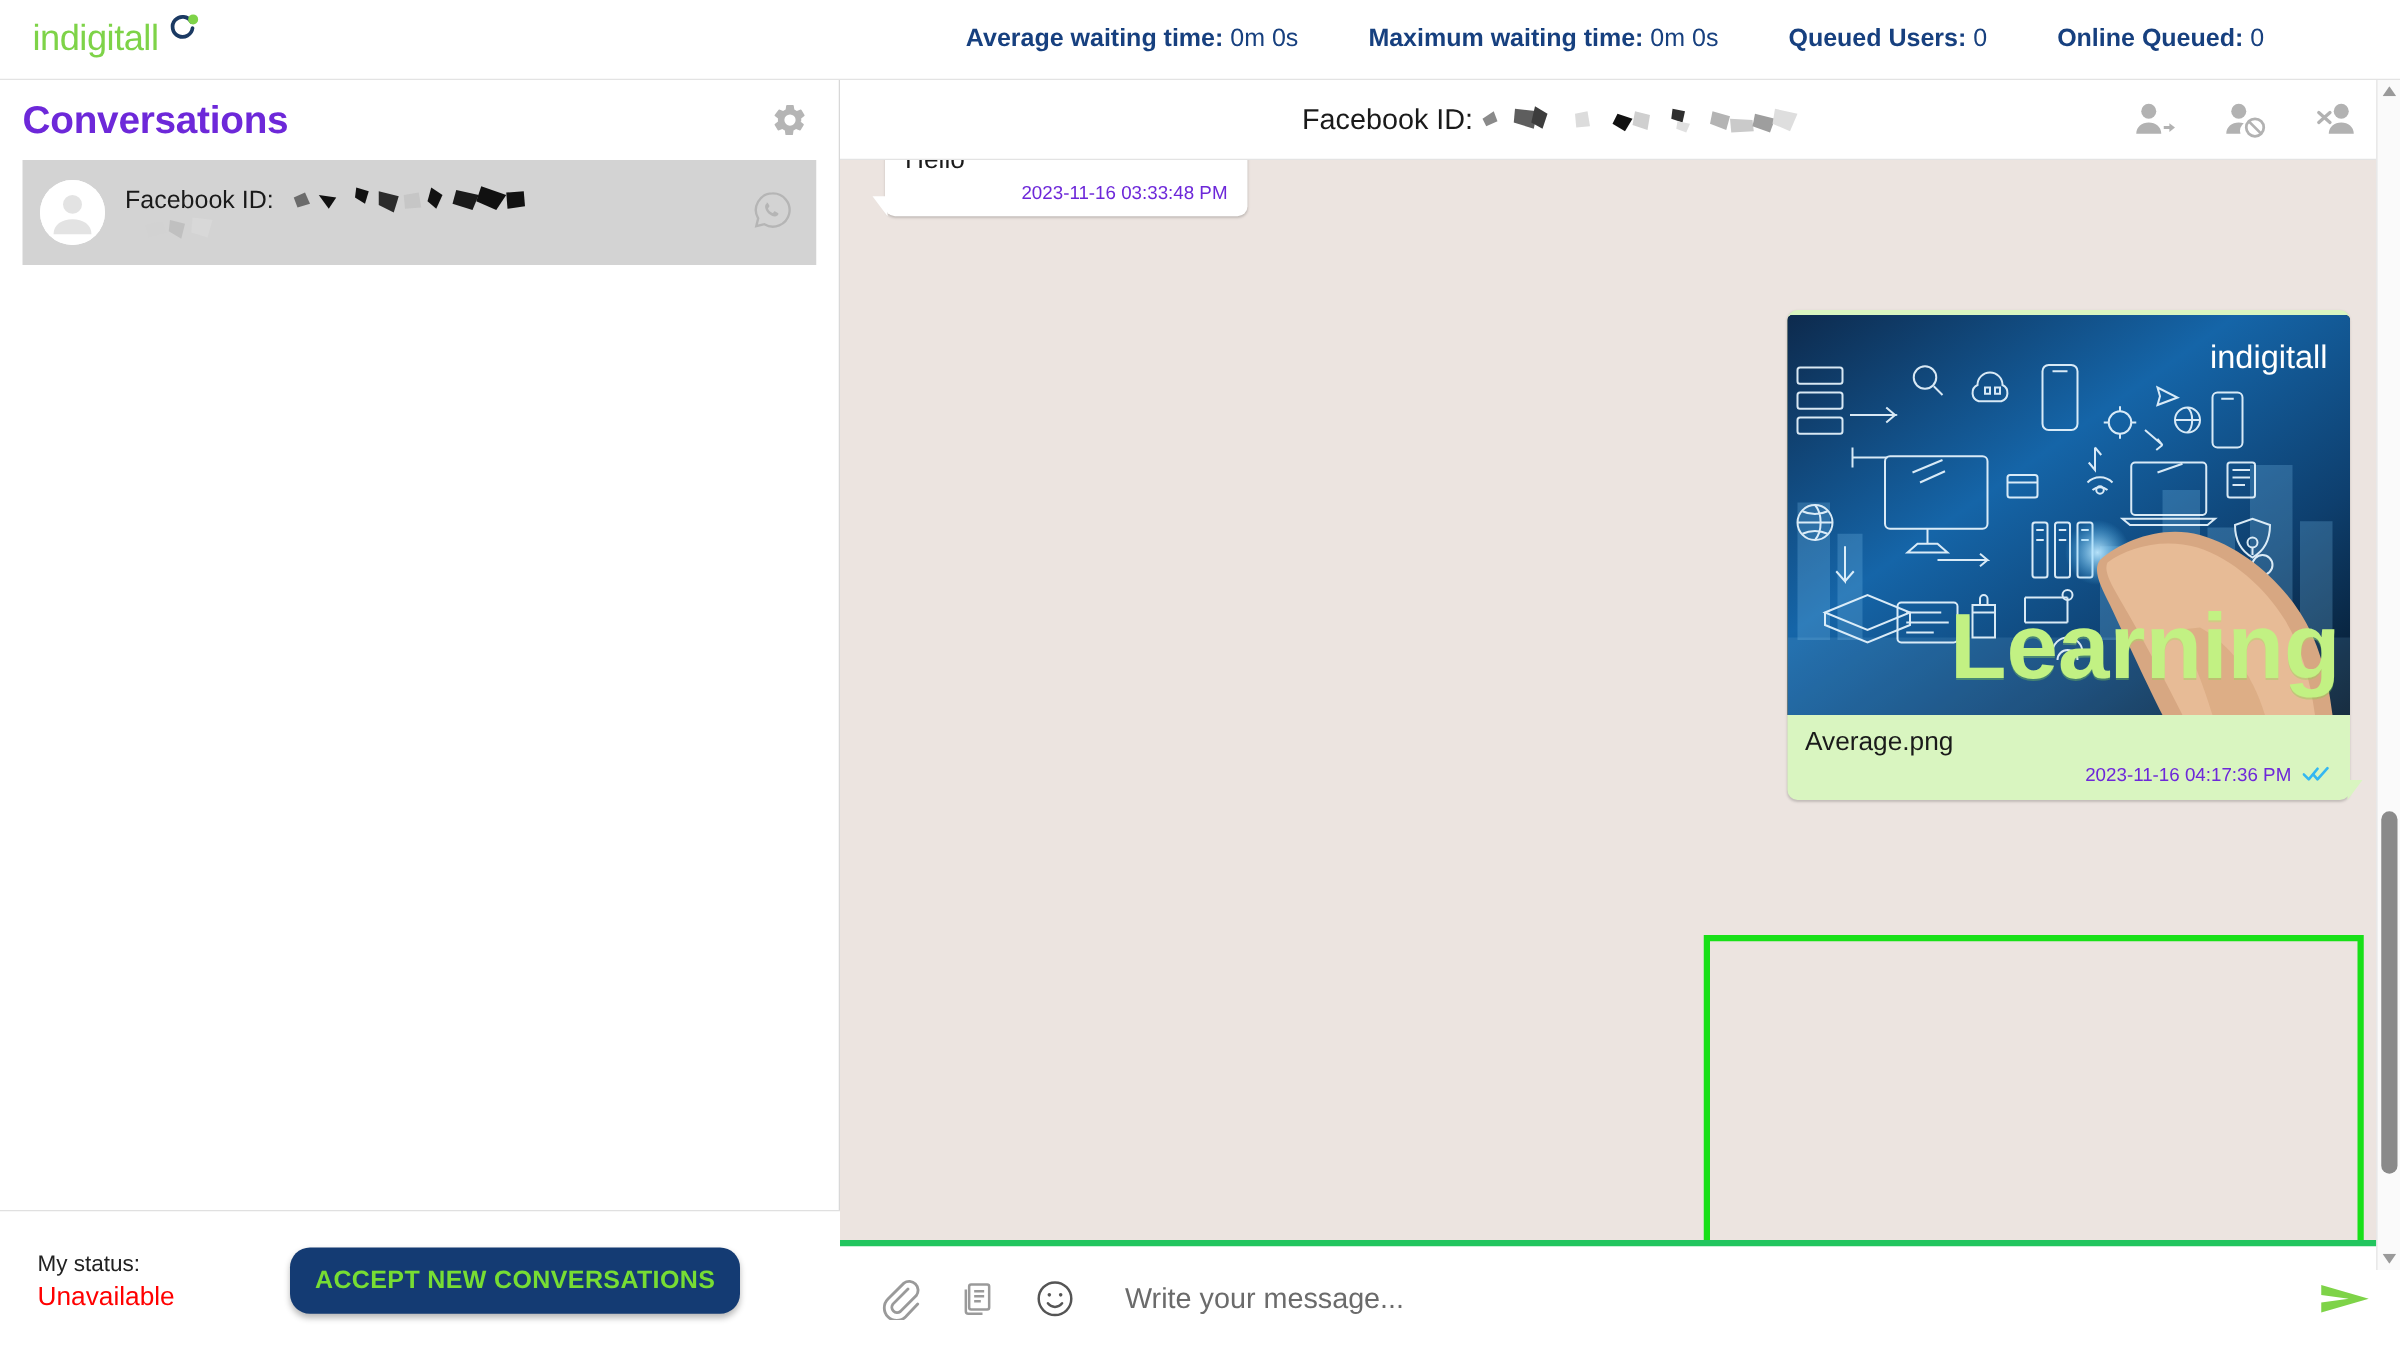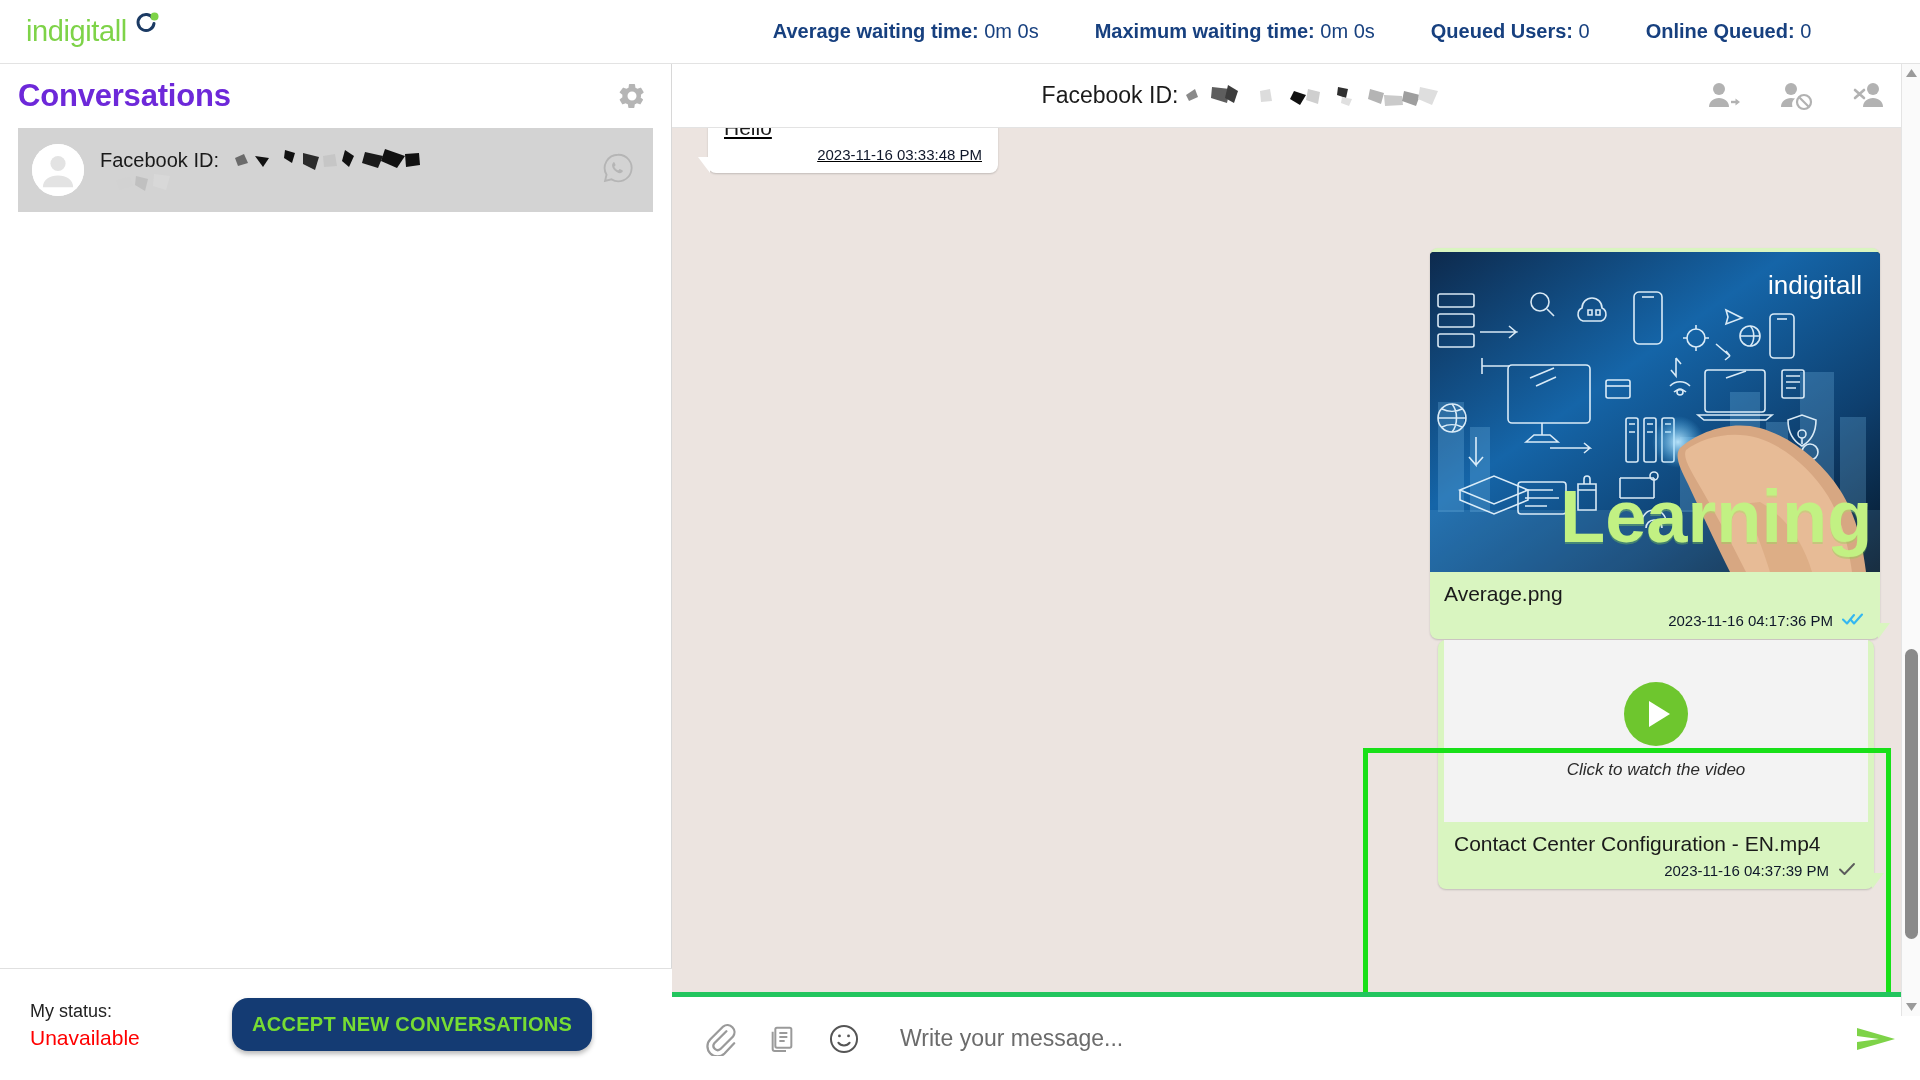--- a/index.html
+++ b/index.html
@@ -148,26 +148,26 @@
   .bubble.out:after {
     content: ""; position: absolute; right: -10px; bottom: 0;
     border-width: 16px 12px 0 0;
     border-style: solid;
     border-color: #d9f5c0 transparent transparent transparent;
   }
 
   .b-text { font-size: 21px; color: #1a1a1a; padding: 12px 16px 0 16px; }
   .b-meta {
     display: flex; justify-content: flex-end;
-    gap: 9px; font-size: 15px; color: #0f172a;
+    gap: 9px; font-size: 15px; color: #6d28d9;
     padding: 6px 16px 10px 16px;
   }
 
   
-  .hello-wrap { position: absolute; left: 36px; top: -24px; text-decoration: underline; }
+  .hello-wrap { position: absolute; left: 36px; top: -24px; }
   .hello-bubble { width: 290px; border-radius: 8px; }
 
   
   .img-msg { position: absolute; right: 40px; top: 120px; width: 450px; }
   .img-thumb {
     width: 450px; height: 320px; display: block;
     border-radius: 4px 4px 0 0; overflow: hidden;
     background: #0a1b33;
   }
   .img-caption { font-size: 21px; color: #1a1a1a; padding: 10px 14px 0 14px; }
@@ -501,39 +501,20 @@
           <span>
             <svg width="22" height="14" viewBox="0 0 22 14" fill="none" stroke="#34b7f1" stroke-width="2.1" stroke-linecap="round" stroke-linejoin="round">
               <path d="M1 7.5 L5 11.5 L12 3"></path>
               <path d="M8.5 7.5 L12 11.5 L20 2.5"></path>
             </svg>
           </span>
         </div>
       </div>
     </div>
 
-    <div class="vid-msg">
-      <div class="bubble out" style="max-width:436px;">
-        <div class="vid-inner">
-          <div class="play-circle">
-            <div class="play-tri"></div>
-          </div>
-          <div class="vid-hint">Click to watch the video</div>
-        </div>
-        <div class="vid-caption">Contact Center Configuration - EN.mp4</div>
-        <div class="b-meta" style="padding-right:18px;">
-          <span>2023-11-16 04:37:39 PM</span>
-          <span>
-            <svg width="18" height="14" viewBox="0 0 18 14" fill="none" stroke="#5c5c5c" stroke-width="1.9" stroke-linecap="round" stroke-linejoin="round">
-              <path d="M2 7.5 L6.5 12 L16 2"></path>
-            </svg>
-          </span>
-        </div>
-      </div>
-    </div>
 
     <div class="highlight-box"></div>
   </div>
 
   <div class="composer">
     <div class="comp-icon">
       <svg width="34" height="34" viewBox="0 0 24 24" fill="none" stroke="#9a9a9a" stroke-width="1.6" stroke-linecap="round">
         <path d="M16.5 6.5 L8 15a3 3 0 0 0 4.2 4.2l9-9a5 5 0 0 0-7-7l-9 9a7 7 0 0 0 10 10L22 15"></path>
       </svg>
     </div>

